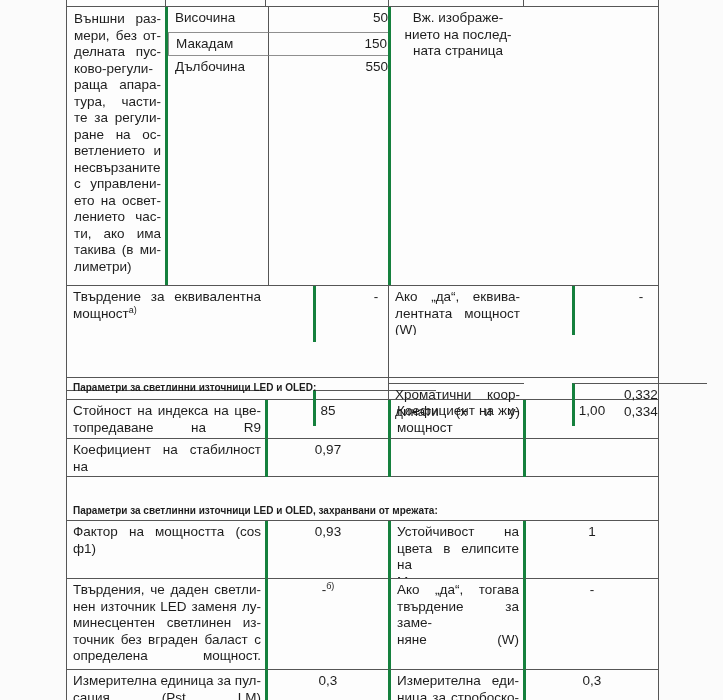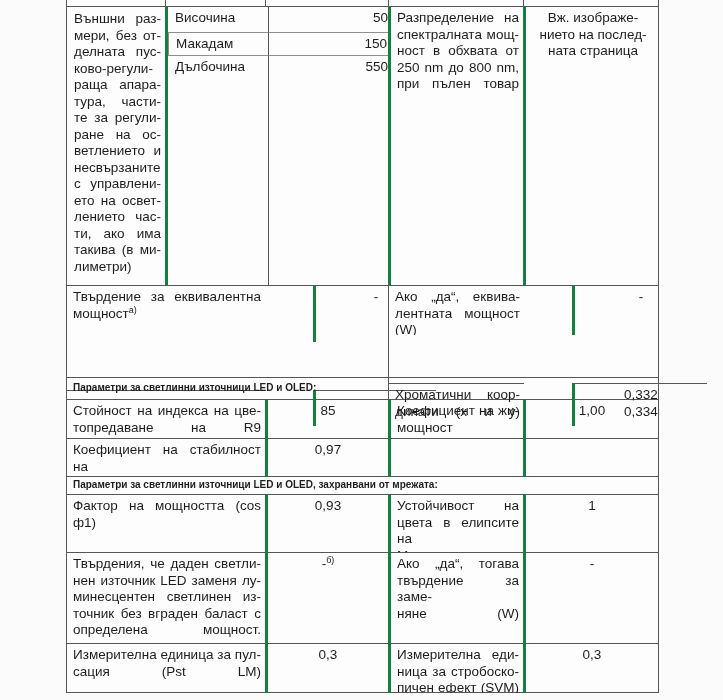--- a/index.html
+++ b/index.html
@@ -57,21 +57,21 @@
   .hr { grid-template-columns: 135px 135px; grid-template-rows: 49px 43px; border-left: 1px solid #565656; }
 
   .sechdr {
     display: flex; align-items: center;
     font-weight: bold;
     border-bottom: 1px solid #565656;
     padding-left: 6px;
     font-size: 10px;
   }
   .s1 { height: 22px; }
-  .s2 { height: 18px; }
+  .s2 { height: 18px; margin-top: 26px; }
 
   sup { font-size: 9px; line-height: 0; vertical-align: super; }
 </style>
 </head>
 <body>
 
 <div class="page">
   <div class="tbl">
 
     <div class="strip">
@@ -104,25 +104,20 @@
           <div>Височина</div>
           <div class="dv">50</div>
           <div class="boxl">Макадам</div>
           <div class="dv boxr">150</div>
           <div>Дълбочина</div>
           <div class="dv">550</div>
           <div></div>
           <div class="dv"></div>
         </div>
       </div>
-      <div class="c bl j">Разпределение на
-спектралната мощ-
-ност в обхвата от
-250 nm до 800 nm,
-при пълен товар</div>
       <div class="c bl ctr">Вж. изображе-
 нието на послед-
 ната страница</div>
     </div>
 
     <div class="band b2">
       <div class="half hl">
         <div class="c j"><span>Твърдение за еквивалентна
 мощност</span><sup>а)</sup></div>
         <div class="c v bl">-</div>

